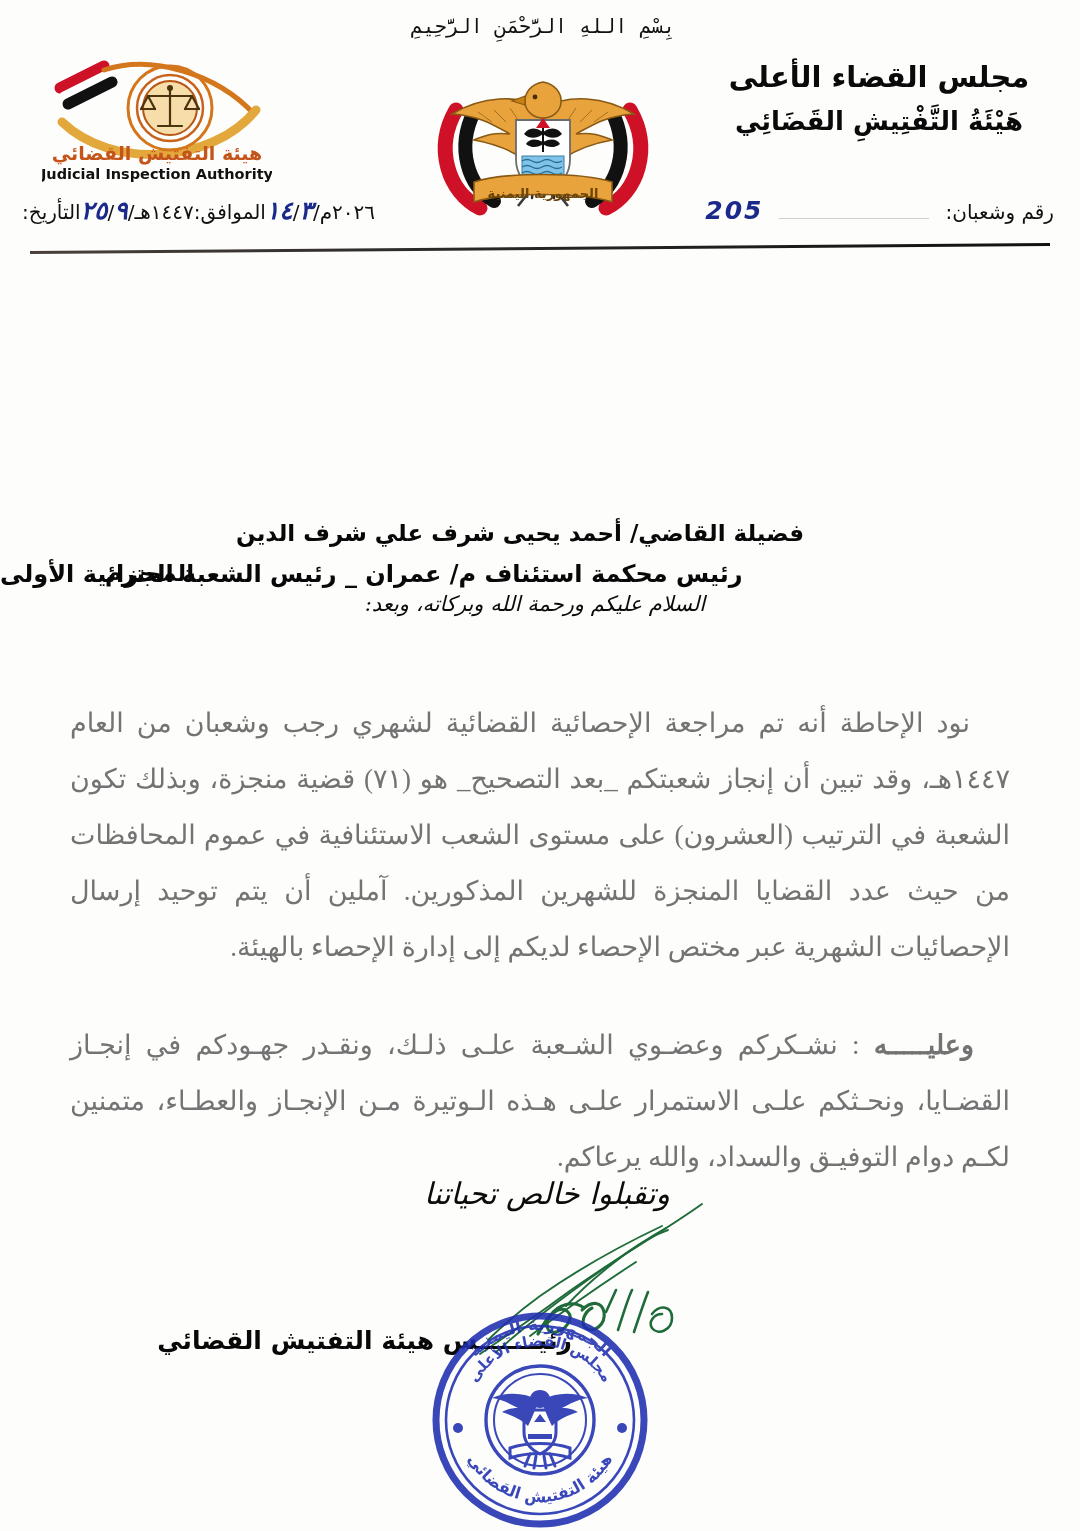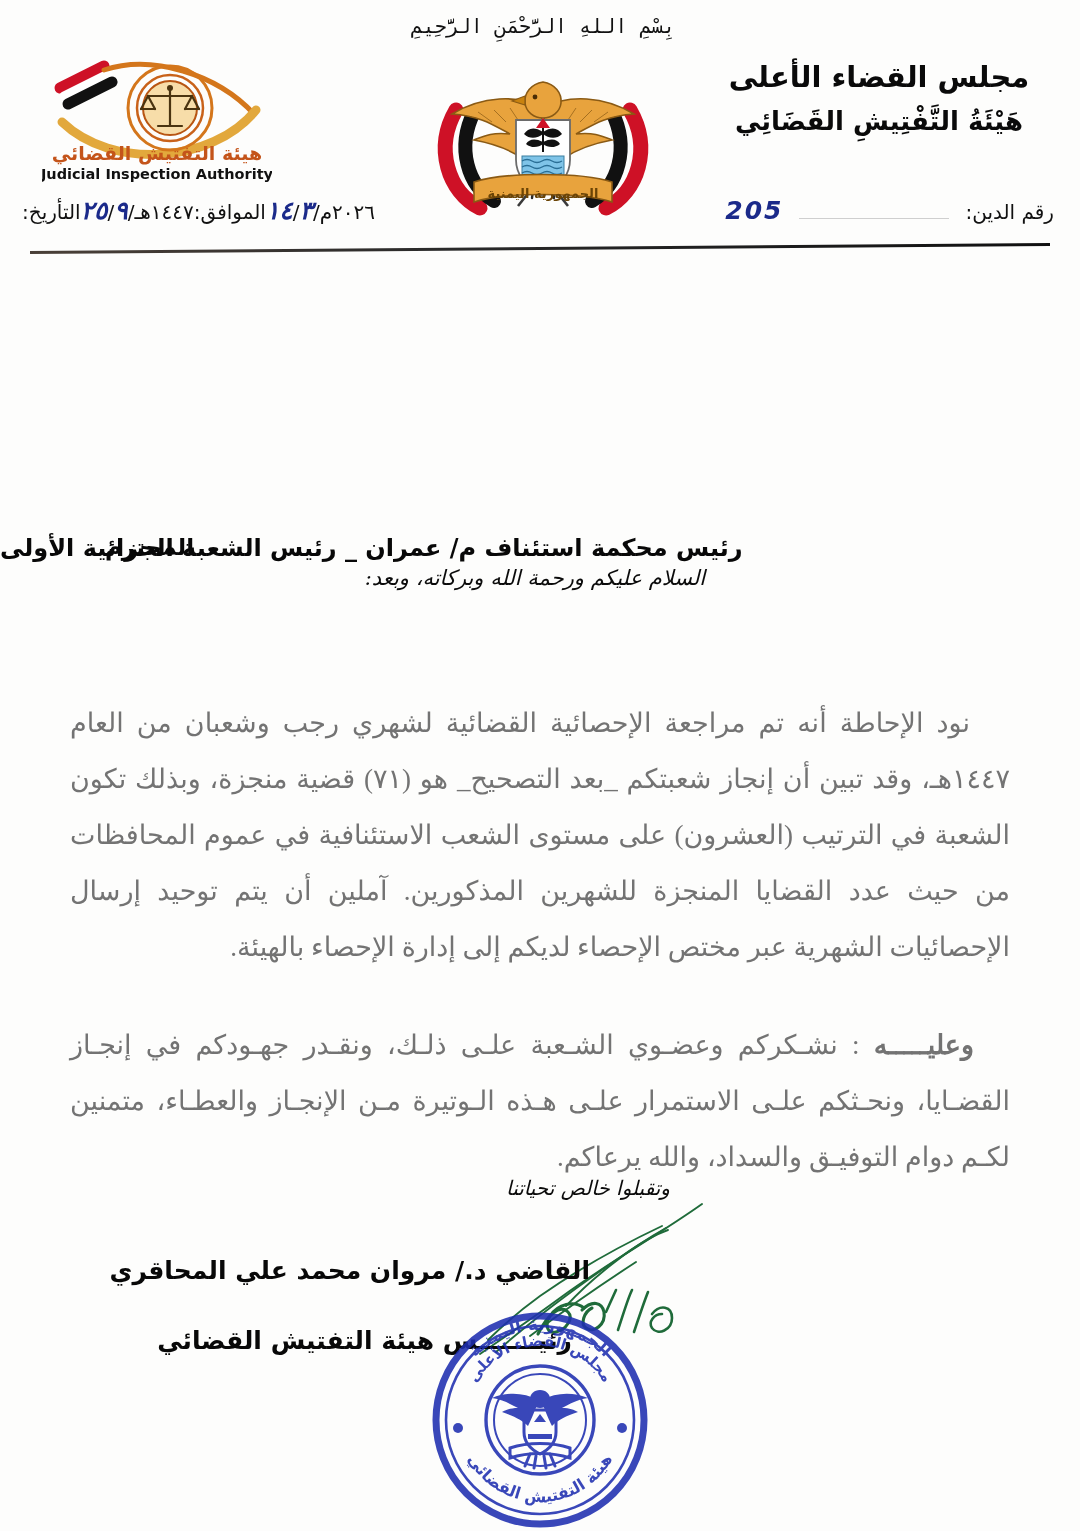--- a/index.html
+++ b/index.html
@@ -223,21 +223,21 @@
     left: 0;
     width: 1080px;
     height: 260px;
   }
   .sig-closing {
     position: absolute;
     right: 410px;
     top: 0;
     font-family: "DejaVu Serif", "Liberation Serif", serif;
     font-style: italic;
-    font-size: 20px;
+    font-size: 30px;
     color: #0b0b0b;
   }
   .sig-name {
     position: absolute;
     right: 490px;
     top: 80px;
     font-family: "DejaVu Sans", "Liberation Sans", sans-serif;
     font-weight: bold;
     font-size: 25px;
     color: #080808;
@@ -382,30 +382,31 @@
         <span>١٤٤٧هـ</span>
         <span>الموافق:</span>
         <span class="hand">١٤</span>
         <span class="sep">/</span>
         <span class="hand">٣</span>
         <span class="sep">/</span>
         <span>٢٠٢٦م</span>
       </div>
 
       <div class="reg-line">
-        <span>رقم الدين:</span>
+        <span>رقم وشعبان:</span>
         <span class="reg-underline"></span>
         <span class="hand">205</span>
       </div>
     </div>
 
     <div class="rule"></div>
   </div>
 
   <div class="addressee">
+    <div class="addr-name">فضيلة القاضي/ أحمد يحيى شرف علي شرف الدين</div>
     <div class="addr-role-row">
       <div class="addr-role">رئيس محكمة استئناف م/ عمران _ رئيس الشعبة الجزائية الأولى</div>
       <div class="addr-honor">المحترم</div>
     </div>
     <div class="greeting">السلام عليكم ورحمة الله وبركاته، وبعد:</div>
   </div>
 
   <div class="body-text">
     <p class="para1">نود الإحاطة أنه تم مراجعة الإحصائية القضائية لشهري رجب وشعبان من العام ١٤٤٧هـ، وقد تبين أن إنجاز شعبتكم _بعد التصحيح_ هو (٧١) قضية منجزة، وبذلك تكون الشعبة في الترتيب (العشرون) على مستوى الشعب الاستئنافية في عموم المحافظات من حيث عدد القضايا المنجزة للشهرين المذكورين. آملين أن يتم توحيد إرسال الإحصائيات الشهرية عبر مختص الإحصاء لديكم إلى إدارة الإحصاء بالهيئة.</p>
     <p class="para2"><span class="lead">وعليـــــه</span><span> : نشـكركم وعضـوي الشـعبة علـى ذلـك، ونقـدر جهـودكم في إنجـاز القضـايا، ونحـثكم علـى الاستمرار علـى هـذه الـوتيرة مـن الإنجـاز والعطـاء، متمنين لكـم دوام التوفيـق والسداد، والله يرعاكم.</span></p>
@@ -430,21 +431,20 @@
       </g>
       <g stroke="#1f6b3a" fill="none" stroke-width="2.6" stroke-linecap="round">
         <path d="M196 126 L206 104"></path>
         <path d="M208 144 C214 126 218 112 222 104"></path>
         <path d="M224 146 C230 128 234 116 238 106"></path>
         <path d="M242 128 C250 118 262 120 262 132 C262 144 248 150 242 142
                  C238 136 244 128 252 128"></path>
       </g>
     </svg>
 
-    <div class="sig-name">القاضي د./ مروان محمد علي المحاقري</div>
     <div class="sig-role">رئيـــــــس هيئة التفتيش القضائي</div>
   </div>
 
   <svg class="stamp" viewBox="0 0 232 232" xmlns="http://www.w3.org/2000/svg">
     <defs>
       <path id="arcTop" d="M26 116 A90 90 0 0 1 206 116"></path>
       <path id="arcMid" d="M42 116 A74 74 0 0 1 190 116"></path>
       <path id="arcBot" d="M34 116 A82 82 0 0 0 198 116"></path>
     </defs>
     <g opacity="0.88">

